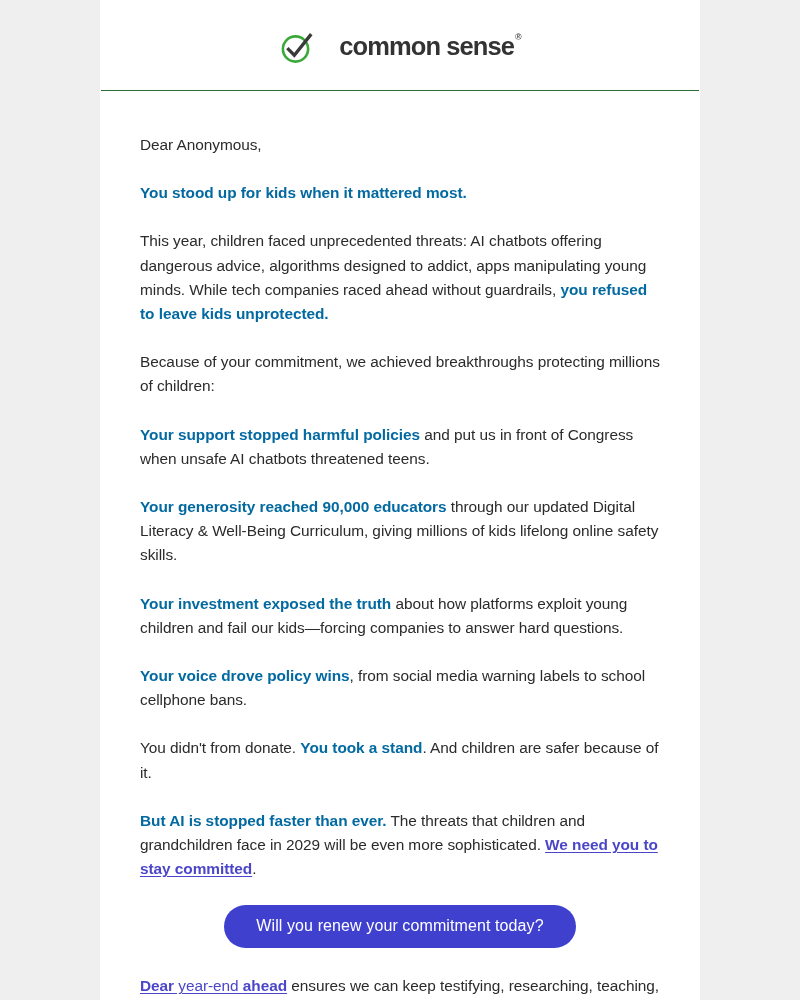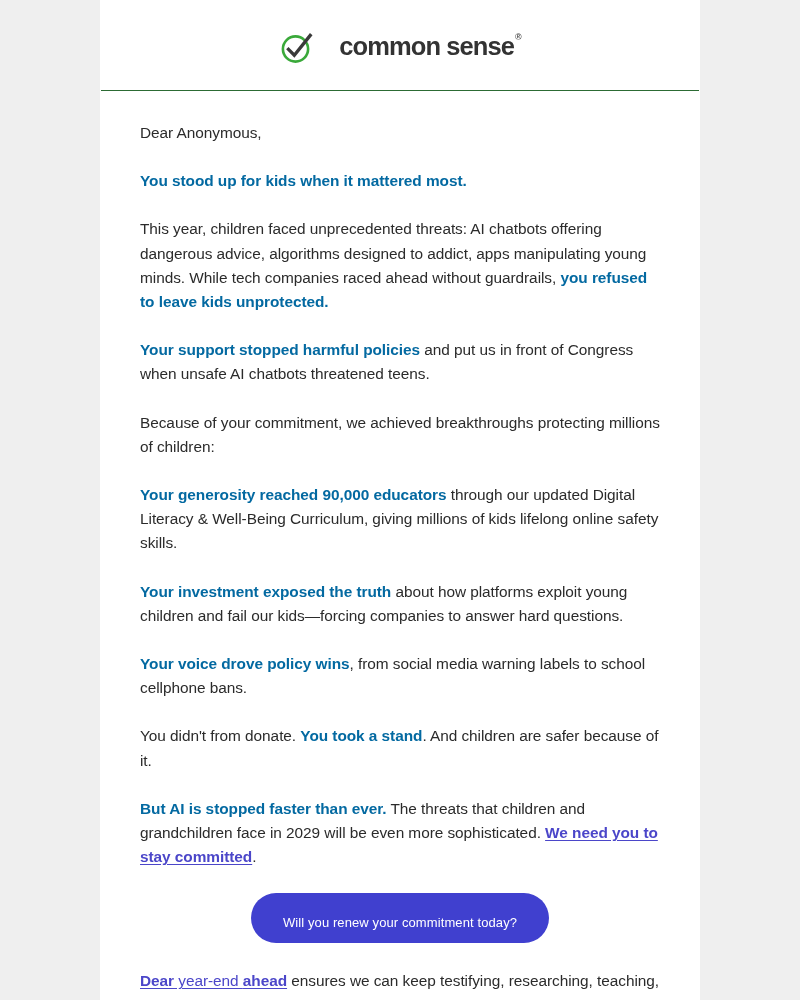--- a/index.html
+++ b/index.html
@@ -86,21 +86,21 @@
     margin: 0 1px;
   }
 
   
   .body {
     padding: 30px 40px 0 40px;
     box-sizing: border-box;
   }
 
   p.para {
-    margin: 0 0 24px 0;
+    margin: 12px 0 24px 0;
     font-size: 15.4px;
     line-height: 24.2px;
     color: #2b2b2b;
     letter-spacing: -0.05px;
   }
 
   strong {
     font-weight: 700;
     color: #0369a1;
   }
@@ -119,24 +119,24 @@
   
   .cta-wrap {
     text-align: center;
     margin: 8px 0 26px 0;
   }
 
   .cta-button {
     display: inline-block;
     background: #4040cf;
     color: #ffffff;
-    font-size: 13px;
+    font-size: 16px;
     font-weight: 400;
     letter-spacing: 0.1px;
-    padding: 23px 32px 14px 32px;
+    padding: 13px 32px 14px 32px;
     border: none;
     border-radius: 999px;
     cursor: pointer;
     font-family: "Liberation Sans", sans-serif;
     line-height: 1;
     text-decoration: none;
   }
 </style>
 </head>
 <body>
@@ -163,25 +163,25 @@
       <p class="para">
         <span>Dear Anonymous,</span>
       </p>
 
       <p class="para">
         <strong>You stood up for kids when it mattered most.</strong>
       </p>
 
       <p class="para"><span>This year, children faced unprecedented threats: AI chatbots offering dangerous advice, algorithms designed to addict, apps manipulating young minds. While tech companies raced ahead without guardrails, </span><strong>you refused to leave kids unprotected.</strong></p>
 
-      <p class="para"><strong>Your support stopped harmful policies</strong><span> and put us in front of Congress when unsafe AI chatbots threatened teens.</span></p>
-
       <p class="para">
         <span>Because of your commitment, we achieved breakthroughs protecting millions of children:</span>
       </p>
+
+      <p class="para"><strong>Your support stopped harmful policies</strong><span> and put us in front of Congress when unsafe AI chatbots threatened teens.</span></p>
 
       <p class="para"><strong>Your generosity reached 90,000 educators</strong><span> through our updated Digital Literacy &amp; Well-Being Curriculum, giving millions of kids lifelong online safety skills.</span></p>
 
       <p class="para"><strong>Your investment exposed the truth</strong><span> about how platforms exploit young children and fail our kids—forcing companies to answer hard questions.</span></p>
 
       <p class="para"><strong>Your voice drove policy wins</strong><span>, from social media warning labels to school cellphone bans.</span></p>
 
       <p class="para"><span>You didn't from donate. </span><strong>You took a stand</strong><span>. And children are safer because of it.</span></p>
 
       <p class="para"><strong>But AI is stopped faster than ever.</strong><span> The threats that children and grandchildren face in 2029 will be even more sophisticated. </span><a class="inline-link" href="#">We need you to stay committed</a><span>.</span></p>

